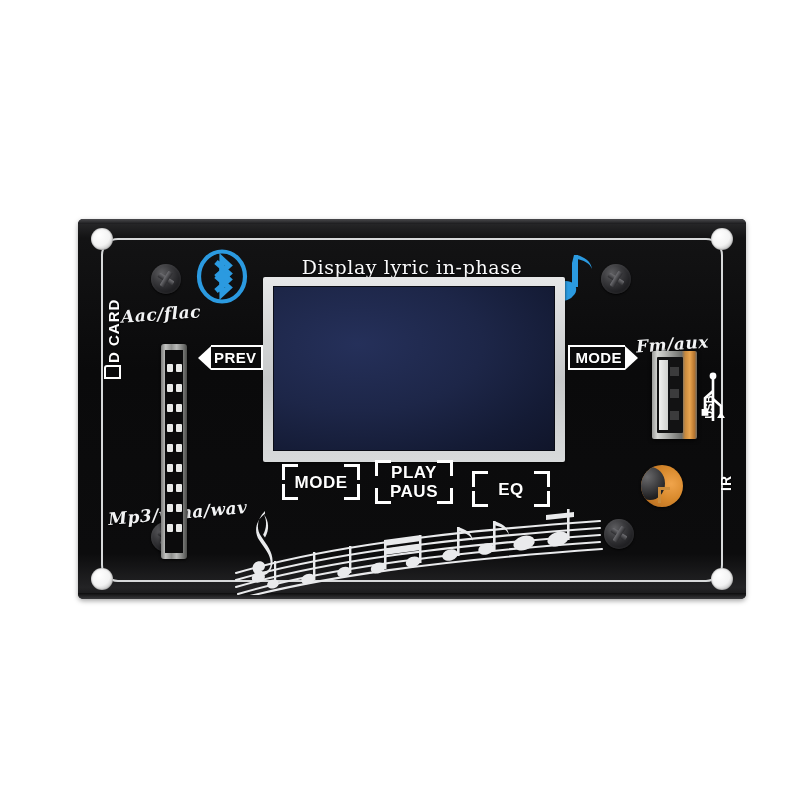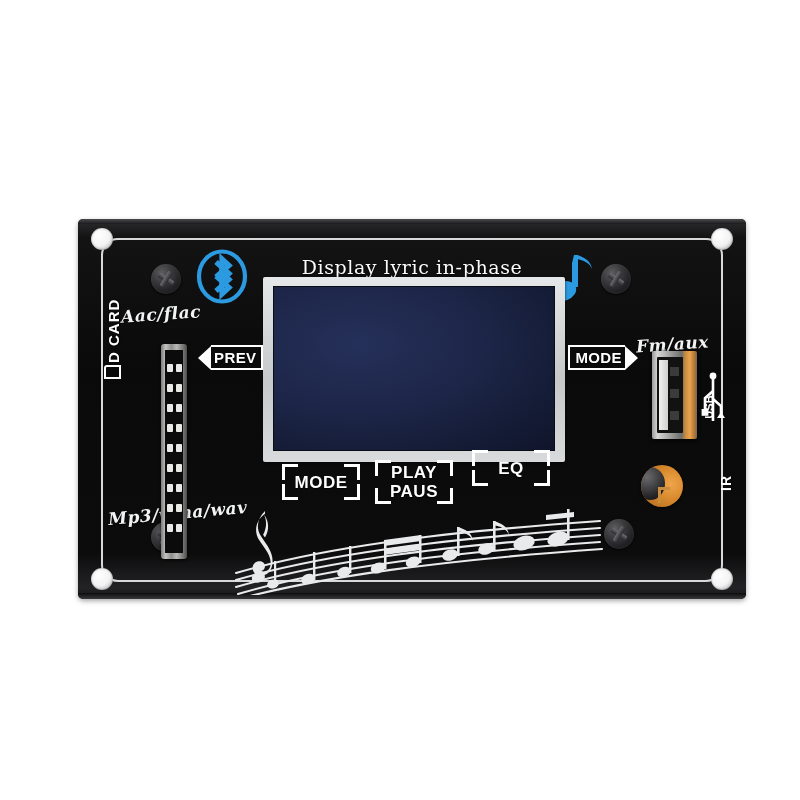--- a/index.html
+++ b/index.html
@@ -222,21 +222,21 @@
   .bbtn .corners i{
     position:absolute;width:13px;height:13px;
   }
   .bbtn .corners i.c1{left:0;top:0;border-left:3px solid #fff;border-top:3px solid #fff;}
   .bbtn .corners i.c2{right:0;top:0;border-right:3px solid #fff;border-top:3px solid #fff;}
   .bbtn .corners i.c3{left:0;bottom:0;border-left:3px solid #fff;border-bottom:3px solid #fff;}
   .bbtn .corners i.c4{right:0;bottom:0;border-right:3px solid #fff;border-bottom:3px solid #fff;}
   .bbtn .lbl{position:absolute;left:0;right:0;top:50%;transform:translateY(-50%);}
   #btn-mode{left:204px;top:245px;width:78px;height:36px;}
   #btn-play{left:297px;top:241px;width:78px;height:44px;}
-  #btn-eq{left:394px;top:231px;width:78px;height:36px;}
+  #btn-eq{left:394px;top:252px;width:78px;height:36px;}
   #btn-play .lbl div{line-height:19px;}
 
   
   #usb-port{
     position:absolute;
     right:49px;top:132px;width:45px;height:88px;
     background:linear-gradient(90deg,#9a9b99 0%,#d6d7d4 12%,#b5b6b3 30%,#8c8d8a 50%,#6d6e6b 66%,#c98a3e 74%,#e8a44f 84%,#b8762f 94%,#6a6b68 100%);
     border-radius:2px;
     box-shadow:0 1px 4px rgba(0,0,0,.85);
     overflow:hidden;

